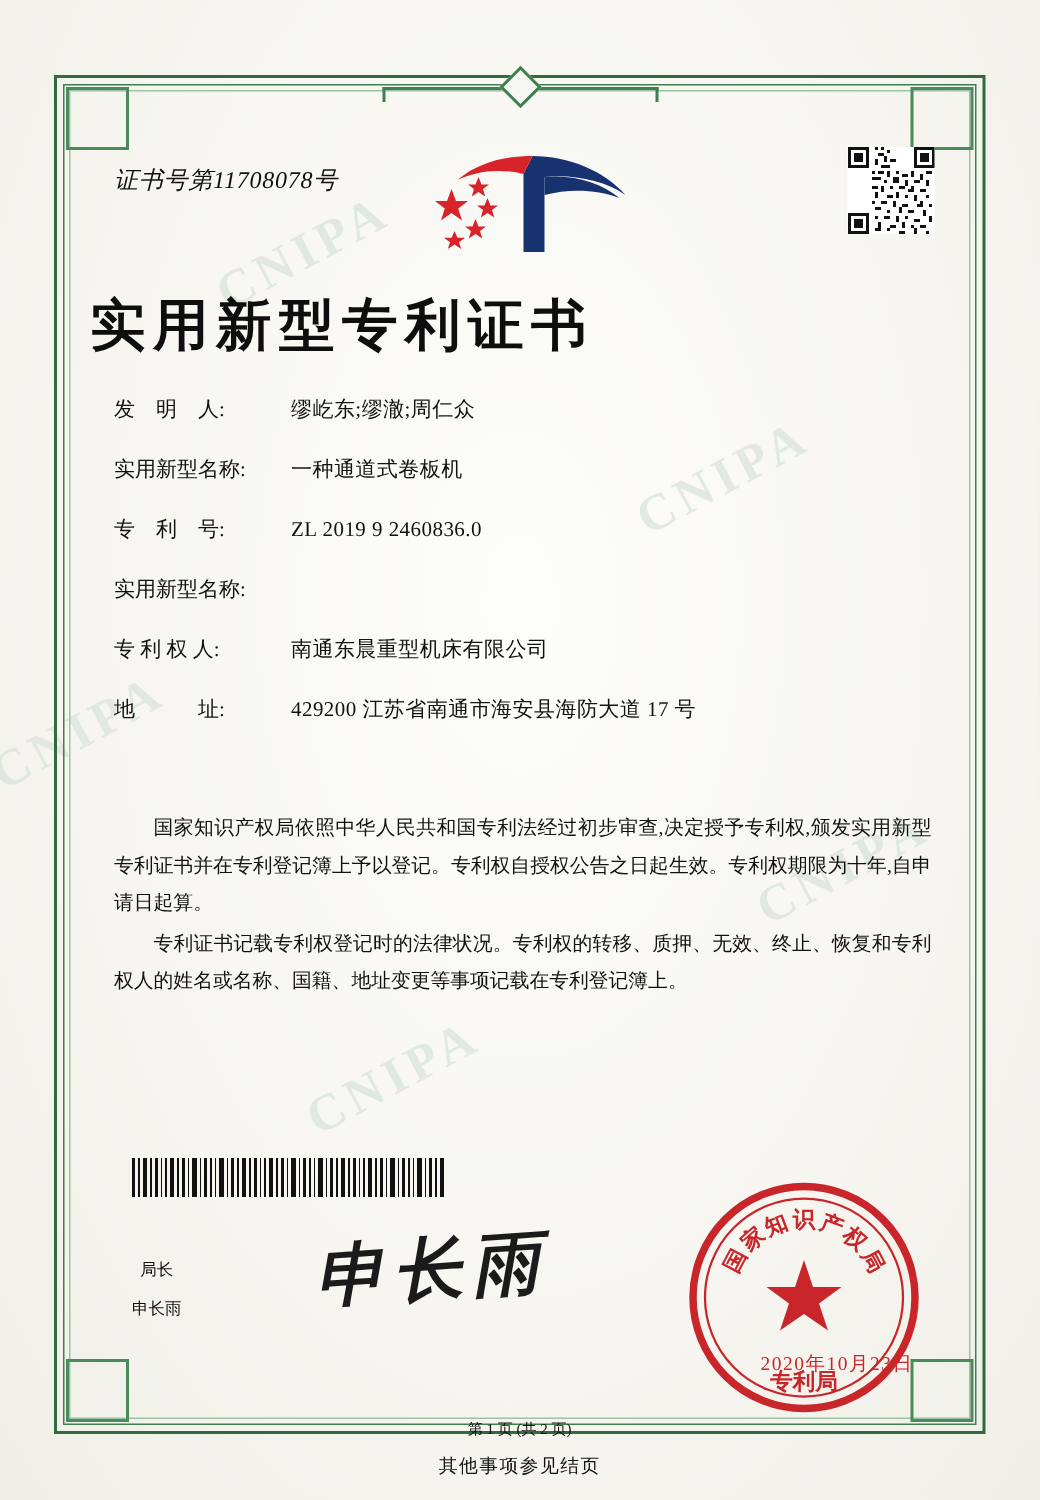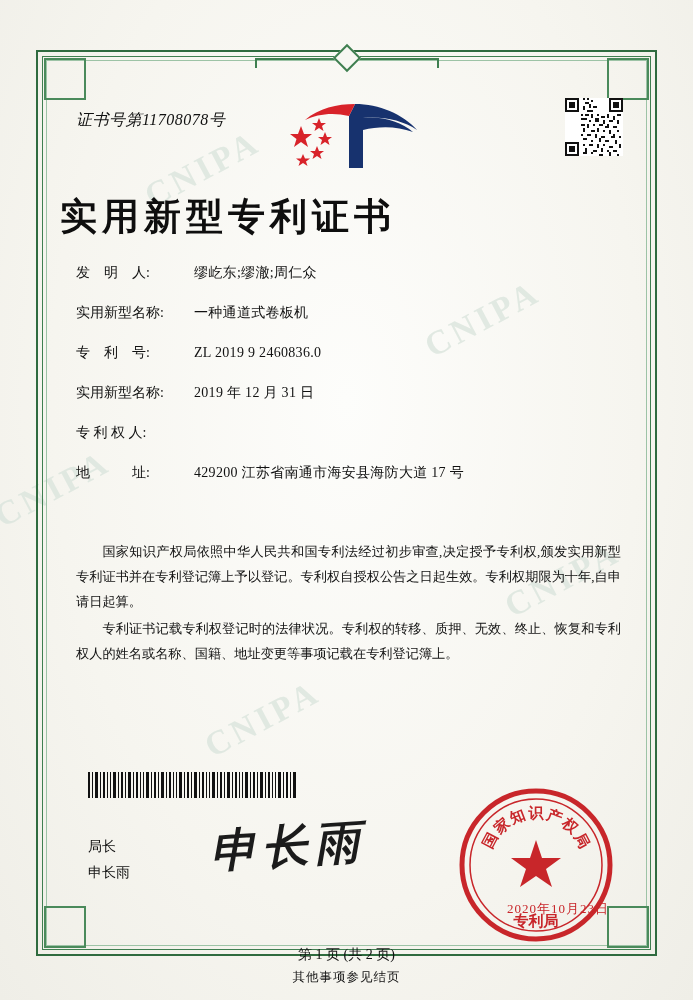--- a/index.html
+++ b/index.html
@@ -109,42 +109,42 @@
   .para p{margin:0 0 2px 0;text-indent:2em;}
 
   
   .barcode{
     position:absolute;left:28px;top:698px;width:210px;height:26px;
   }
   .barcode svg{display:block;}
 
   
   .sig-label{
-    position:absolute;left:28px;top:760px;font-size:14px;line-height:26px;color:#111;
+    position:absolute;left:28px;top:760px;font-size:11px;line-height:26px;color:#111;text-align:center;
   }
   .sig-script{
     position:absolute;left:150px;top:742px;
     font-size:46px;color:#1b1b1b;font-family:"DejaVu Serif", serif;
     font-style:italic;letter-spacing:6px;transform:rotate(-4deg);
     font-weight:bold;
   }
 
   
   .seal{
     position:absolute;right:18px;top:712px;width:158px;height:158px;
   }
   .seal-date{
     position:absolute;right:24px;top:826px;
     color:#c8262a;font-size:13px;letter-spacing:1px;
     font-family:"Liberation Serif", serif;
   }
 
   .page-no{
     position:absolute;left:0;right:0;top:872px;text-align:center;
-    font-size:14px;color:#111;
+    font-size:10px;color:#111;
   }
   .footer-note{
     position:absolute;left:0;right:0;bottom:14px;text-align:center;
     font-size:12.5px;color:#111;letter-spacing:1px;
   }
 </style>
 </head>
 <body>
 
 <div class="page">
@@ -278,24 +278,24 @@
       <div class="row">
         <div class="lbl">实用新型名称:</div>
         <div class="val">一种通道式卷板机</div>
       </div>
       <div class="row">
         <div class="lbl">专　利　号:</div>
         <div class="val">ZL 2019 9 2460836.0</div>
       </div>
       <div class="row">
         <div class="lbl">实用新型名称:</div>
-        <div class="val">2019 年 12 月 31 日</div>
       </div>
       <div class="row">
         <div class="lbl">专 利 权 人:</div>
+        <div class="val">南通东晨重型机床有限公司</div>
       </div>
       <div class="row">
         <div class="lbl">地　　　址:</div>
         <div class="val">429200 江苏省南通市海安县海防大道 17 号</div>
       </div>
     </div>
 
     <div class="para">
       <p>国家知识产权局依照中华人民共和国专利法经过初步审查,决定授予专利权,颁发实用新型专利证书并在专利登记簿上予以登记。专利权自授权公告之日起生效。专利权期限为十年,自申请日起算。</p>
       <p>专利证书记载专利权登记时的法律状况。专利权的转移、质押、无效、终止、恢复和专利权人的姓名或名称、国籍、地址变更等事项记载在专利登记簿上。</p>

